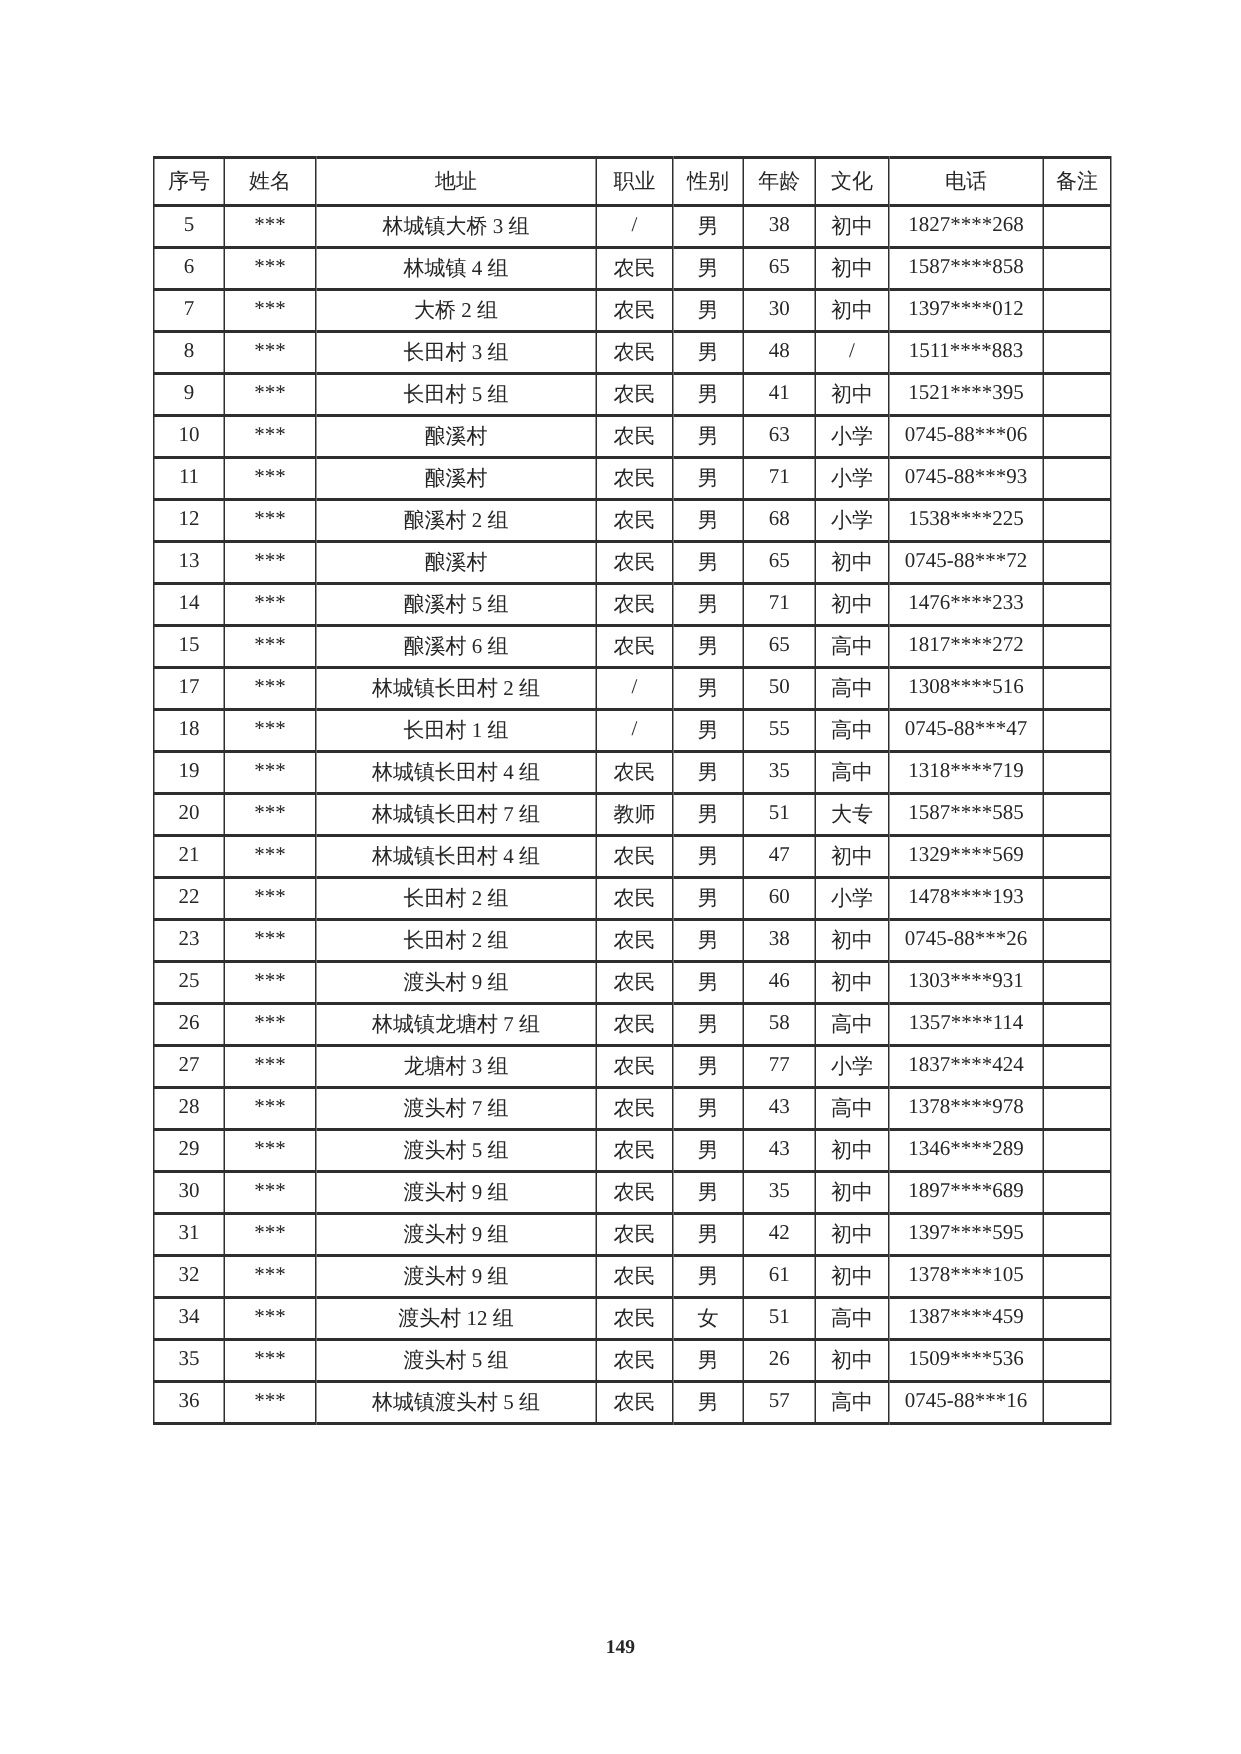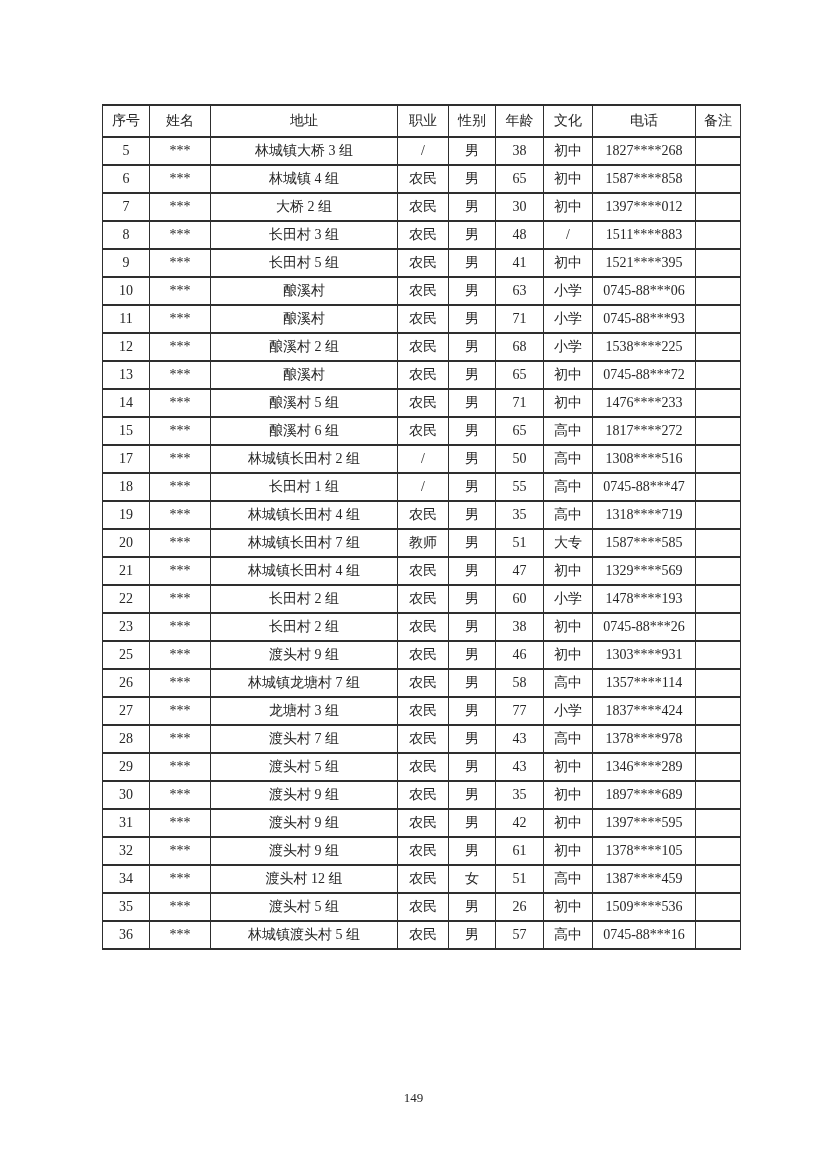--- a/index.html
+++ b/index.html
@@ -45,20 +45,21 @@
     height: 26px;
   }
   .page-number {
     position: absolute;
     left: 0;
     width: 100%;
     top: 1090px;
     text-align: center;
     font-size: 13px;
     color: #262626;
+    font-weight: bold;
   }
 </style>
 </head>
 <body>
 
 <div class="page">
 
   <table class="roster">
     <colgroup>
         <col style="width: 47px;">

